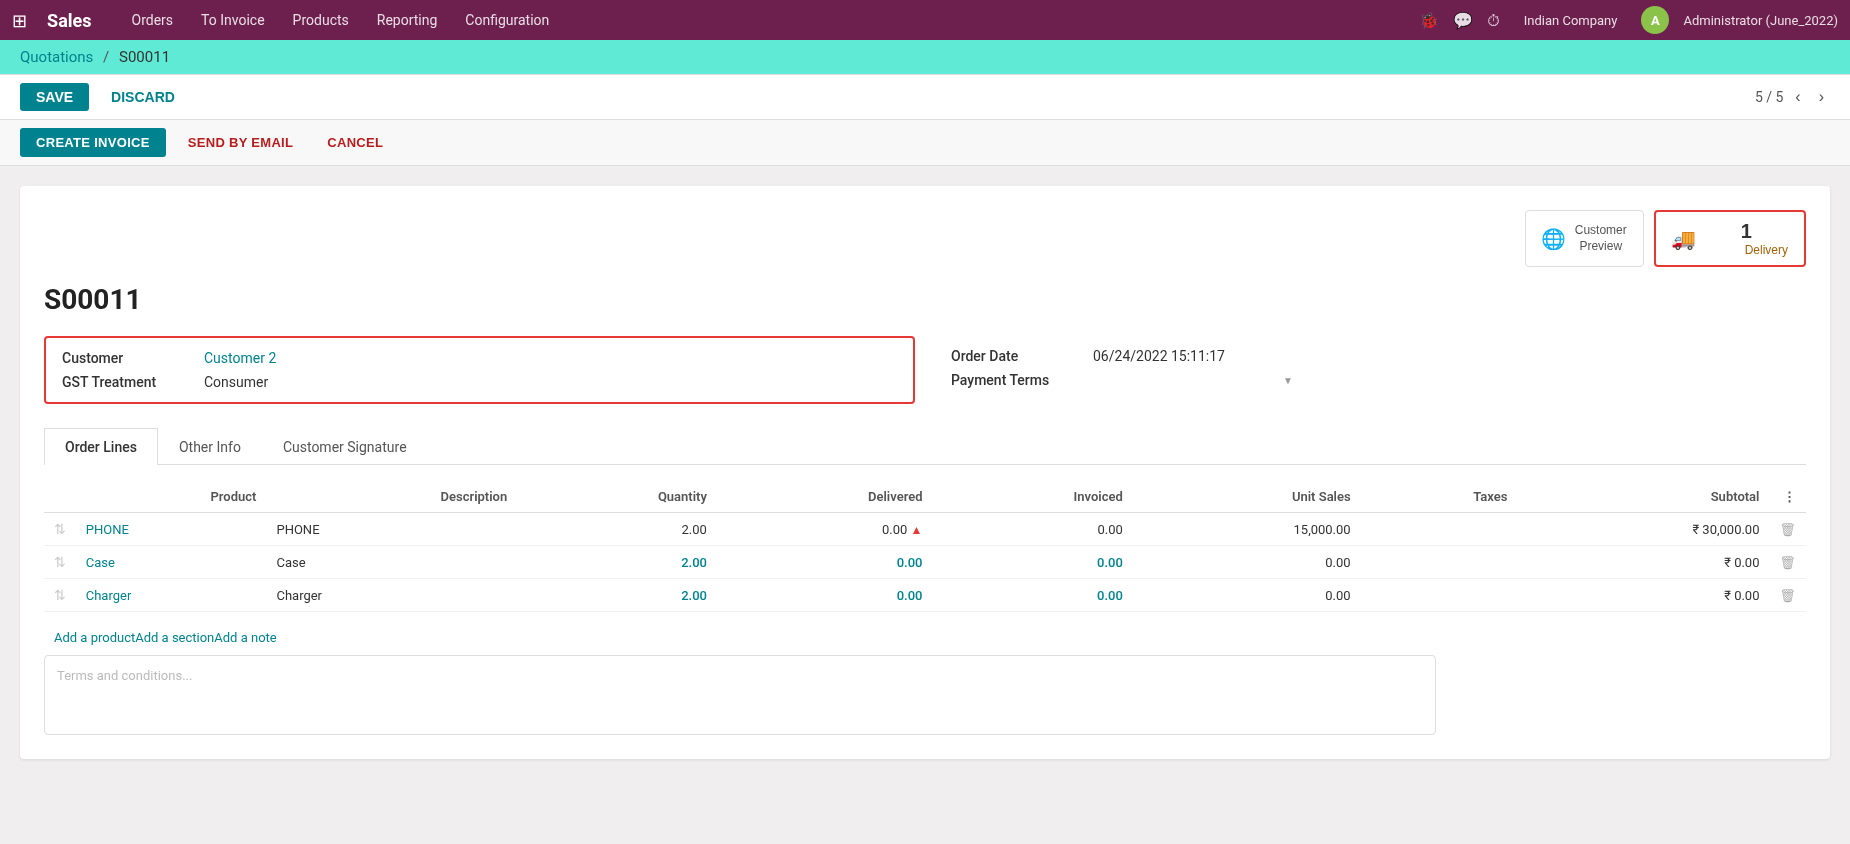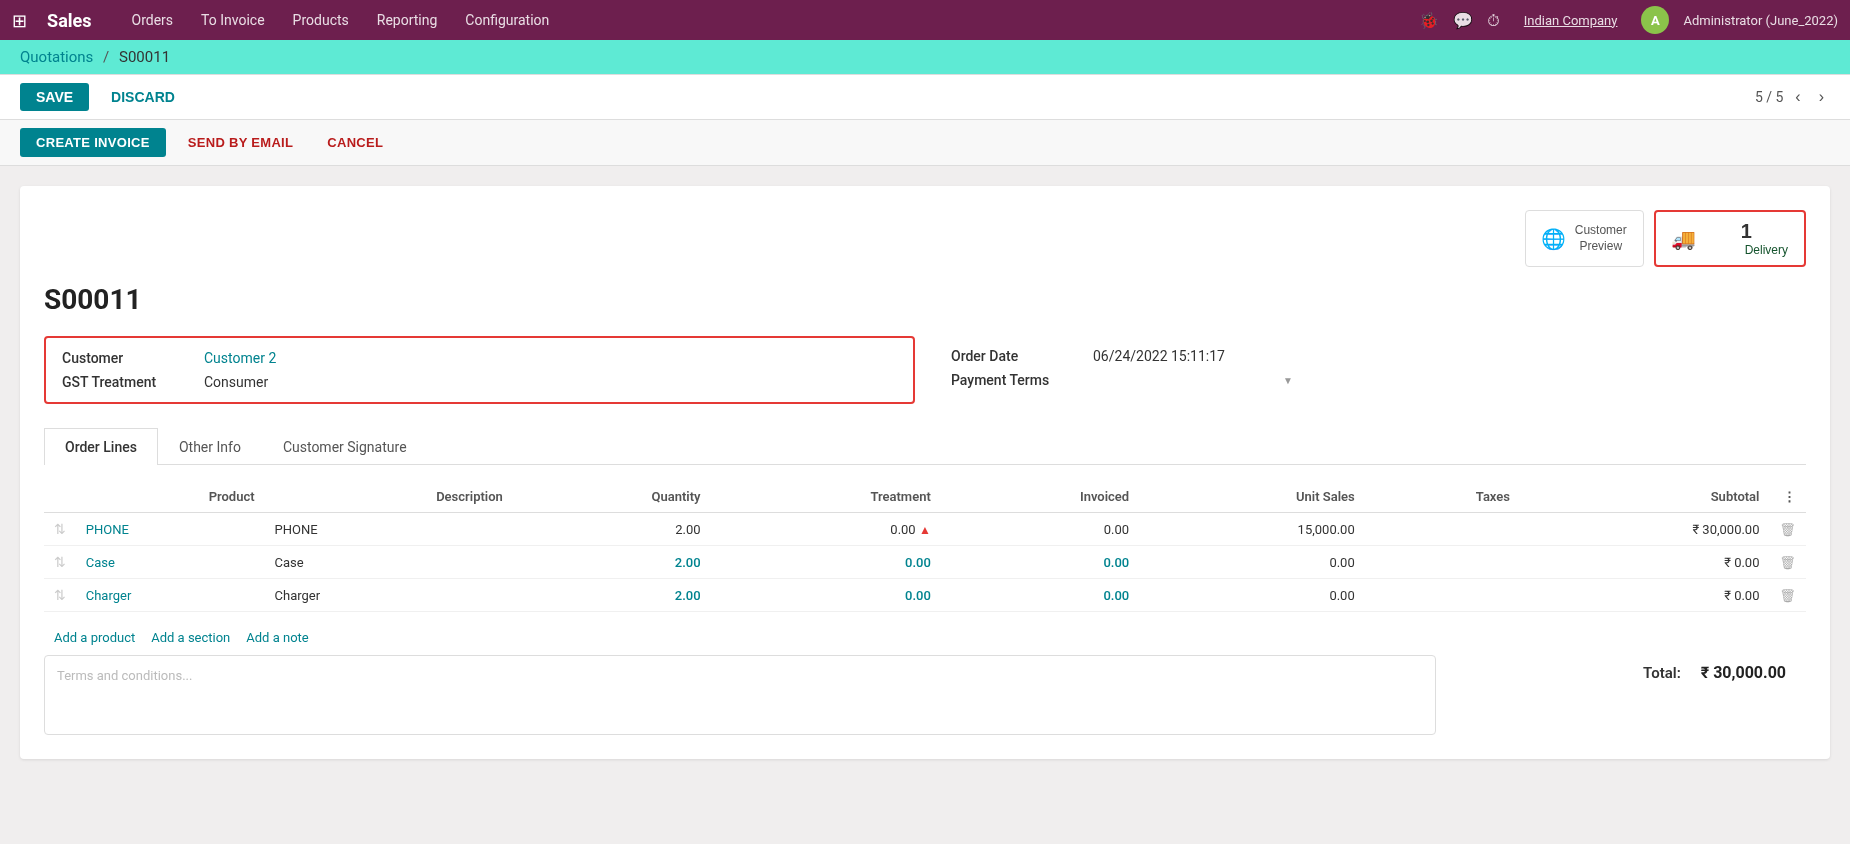--- a/index.html
+++ b/index.html
@@ -12,21 +12,21 @@
       height: 40px;
       display: flex;
       align-items: center;
       padding: 0 12px;
       gap: 20px;
     }
     .top-nav .brand { font-size: 18px; font-weight: bold; margin-right: 16px; }
     .top-nav .nav-link { color: rgba(255,255,255,0.85); text-decoration: none; font-size: 14px; cursor: pointer; padding: 0 4px; }
     .top-nav .spacer { flex: 1; }
     .top-nav .nav-icons { display: flex; align-items: center; gap: 14px; color: rgba(255,255,255,0.85); font-size: 16px; }
-    .top-nav .company-name { font-size: 13px; margin: 0 10px; text-decoration: underline; }
+    .top-nav .company-name { font-size: 13px; margin: 0 10px; }
     .top-nav .user-avatar { width: 28px; height: 28px; border-radius: 50%; background: #8bc34a; display: flex; align-items: center; justify-content: center; font-size: 13px; font-weight: bold; color: white; }
 
     
     .sub-header {
       background: #5eead4;
       padding: 8px 20px;
       display: flex;
       align-items: center;
       border-bottom: 1px solid #ddd;
     }
@@ -162,21 +162,21 @@
       border-radius: 4px;
       background: white;
       cursor: pointer;
       font-size: 13px;
       color: #555;
     }
     .smart-btn.highlighted {
       border: 2px solid #e53935;
     }
     .smart-btn .count { font-size: 20px; font-weight: bold; color: #333; }
-    .smart-btn .label { font-size: 12px; color: #14532d; padding-left: 40px; }
+    .smart-btn .label { font-size: 12px; color: #a16207; padding-left: 40px; }
 
     
     .order-title { font-size: 28px; font-weight: bold; color: #222; margin-bottom: 20px; }
 
     
     .customer-info-box {
       display: grid;
       grid-template-columns: 1fr 1fr;
       gap: 20px;
       margin-bottom: 24px;
@@ -237,21 +237,21 @@
     }
     .order-table td {
       padding: 8px 10px;
       font-size: 13px;
       border-bottom: 1px solid #f0f0f0;
     }
     .order-table th.right, .order-table td.right { text-align: right; }
     .product-link { color: #00838f; text-decoration: none; cursor: pointer; }
 
     
-    .table-actions { display: flex; gap: 16px; padding: 6px 10px; }
+    .table-actions { display: flex; padding: 6px 10px; }
     .table-action-link { color: #00838f; cursor: pointer; font-size: 13px; text-decoration: none; }
 
     
     .terms-area {
       border: 1px solid #ddd;
       border-radius: 4px;
       padding: 12px;
       min-height: 80px;
       color: #bbb;
       font-size: 13px;
@@ -384,21 +384,21 @@
       <div class="tab">Customer Signature</div>
     </div>
 
     <table class="order-table">
       <thead>
         <tr>
           <th style="width:20px;"></th>
           <th>Product</th>
           <th>Description</th>
           <th class="right">Quantity</th>
-          <th class="right">Treatment</th>
+          <th class="right">Delivered</th>
           <th class="right">Invoiced</th>
           <th class="right">Unit Sales</th>
           <th>Taxes</th>
           <th class="right">Subtotal</th>
           <th style="width:30px;">⋮</th>
         </tr>
       </thead>
       <tbody id="order-table-body">
 
       <tr>
@@ -469,24 +469,16 @@
       <a class="table-action-link">Add a section</a>
       <a class="table-action-link">Add a note</a>
     </div>
 
     <div class="cols-layout">
       <div>
         <div class="terms-area">
           <span>Terms and conditions...</span>
         </div>
       </div>
-      <div>
-        <div class="total-section">
-          <div class="total-row">
-            <span class="total-label">Total:</span>
-            <span class="total-amount">₹ 30,000.00</span>
-          </div>
-        </div>
-      </div>
     </div>
 
   </div>
 </div>
 
 </body></html>

